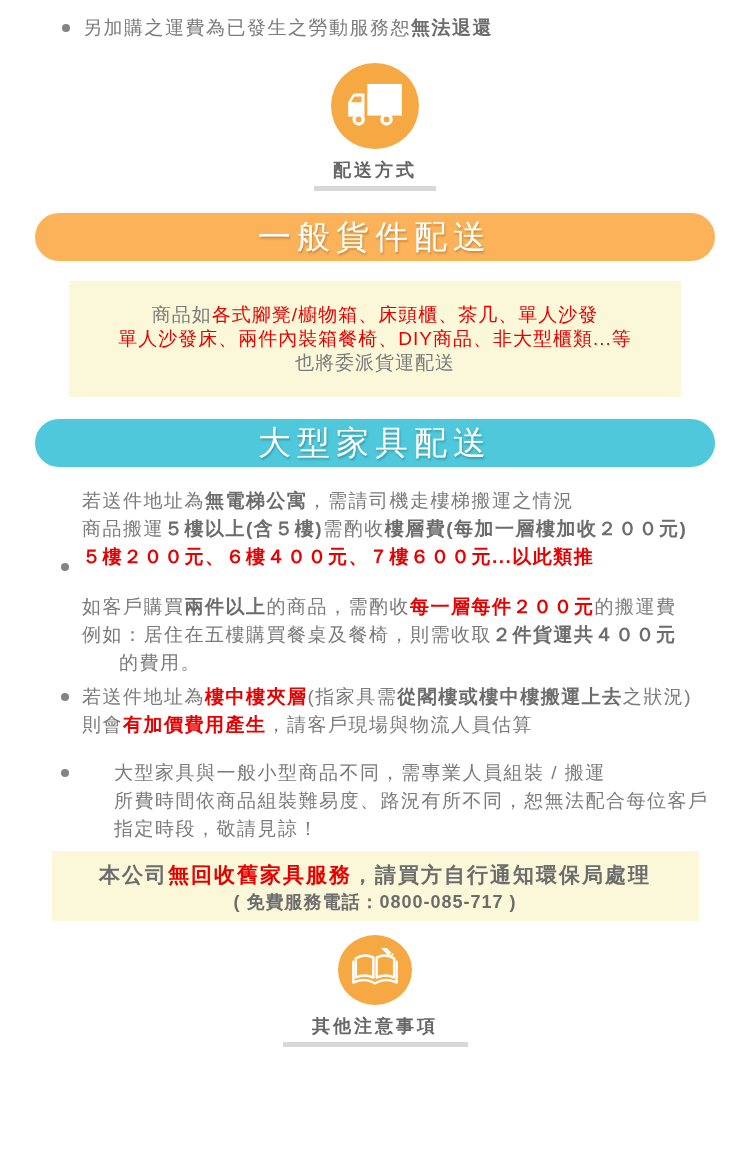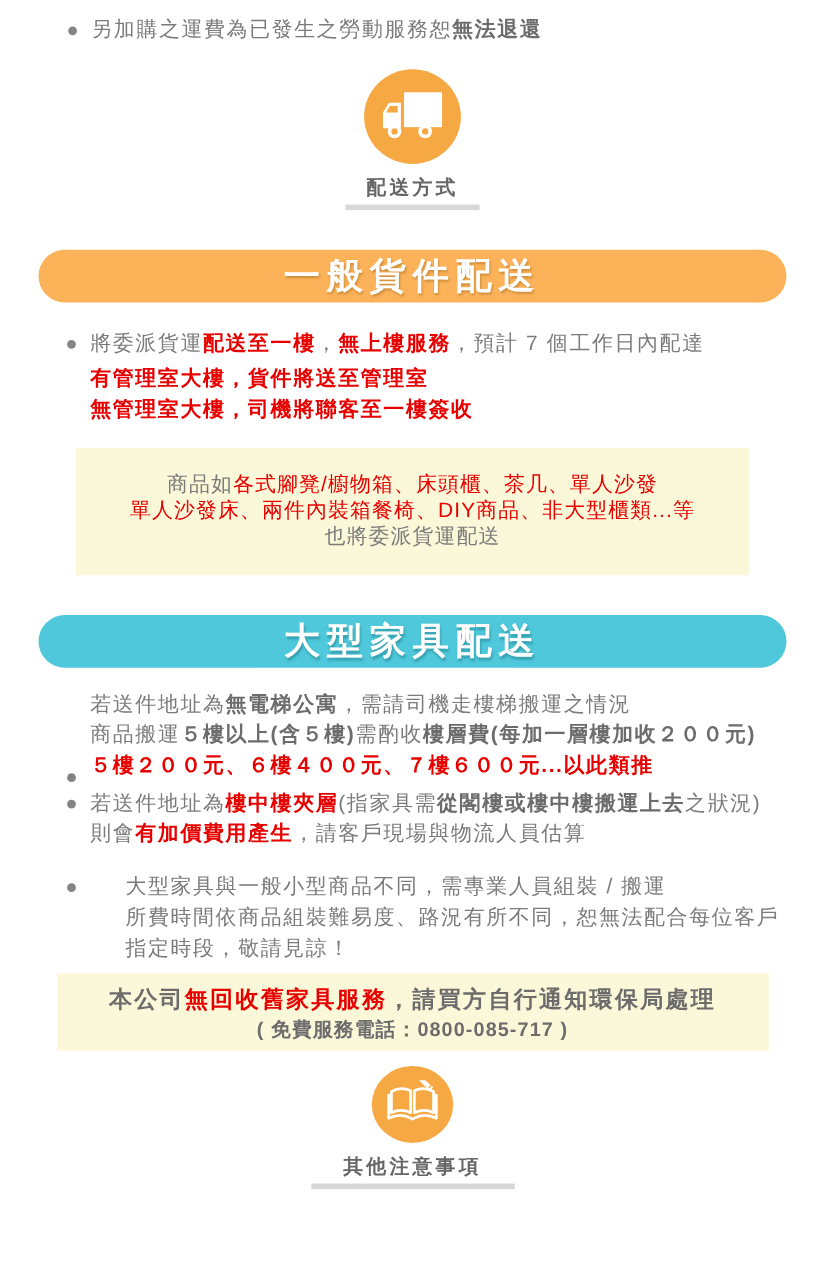--- a/index.html
+++ b/index.html
@@ -18,22 +18,22 @@
   .hdr-truck{margin-top:22px;}
   .hdr-book{margin-top:14px;}
   .icon-circle{border-radius:50%;background:#f6a843;display:flex;align-items:center;justify-content:center;}
   .circle-truck{width:88px;height:86px;}
   .circle-book{width:74px;height:70px;}
   .hdr-title{margin-top:9px;font-size:18px;font-weight:bold;color:#666;letter-spacing:3px;}
   .hdr-underline{height:5px;background:#d8d8d8;margin-top:4px;}
   .ul-1{width:122px;}
   .ul-2{width:185px;}
 
-  .banner{margin:36px 35px 0;height:48px;display:flex;align-items:center;justify-content:center;
-          font-size:33px;font-weight:bold;color:#fff;letter-spacing:6px;border-radius:24px;}
+  .banner{margin:22px 35px 0;height:48px;display:flex;align-items:center;justify-content:center;
+          font-size:33px;font-weight:normal;color:#fff;letter-spacing:6px;border-radius:24px;}
   .banner-orange{background:#fbb259;text-shadow:1px 2px 2px rgba(150,95,20,.45);}
   .banner-cyan{background:#4ec8da;text-shadow:1px 2px 2px rgba(25,110,125,.45);text-align:right;}
 
   .bullet-sec{display:flex;margin:0 38px 0 61px;font-size:19px;line-height:28px;letter-spacing:1.5px;}
   .bullet-body{flex:1;}
   .m-gen{margin-top:24px;}
   .m-b1{margin-top:20px;align-items:flex-end;}
   .m-b2{margin-top:6px;}
   .m-b3{margin-top:20px;gap:32px;}
 
@@ -70,48 +70,43 @@
         <circle cx="42" cy="39" r="6.5" fill="#fff"></circle>
           <circle cx="42" cy="39" r="3" fill="#f6a843"></circle>
       </svg>
     </div>
     <div class="hdr-title">配送方式</div>
     <div class="hdr-underline ul-1"></div>
   </div>
 
   <div class="banner banner-orange">一般貨件配送</div>
 
-  <div class="bullet-sec m-gen">
-    <span class="dot"></span>
-    <div class="bullet-body">
-      <div><span>將委派貨運</span><span class="red">配送至一樓</span><span>，</span><span class="red">無上樓服務</span><span>，預計 7 個工作日內配達</span></div>
-      <div class="redblock">
-        <div class="red">有管理室大樓，貨件將送至管理室</div>
-        <div class="red">無管理室大樓，司機將聯客至一樓簽收</div>
-      </div>
-    </div>
-  </div>
 
   <div class="notebox">
     <div><span>商品如</span><span class="red-n">各式腳凳/櫥物箱、床頭櫃、茶几、單人沙發</span></div>
     <div class="red-n">單人沙發床、兩件內裝箱餐椅、DIY商品、非大型櫃類...等</div>
     <div>也將委派貨運配送</div>
   </div>
 
   <div class="banner banner-cyan">大型家具配送</div>
 
   <div class="bullet-sec m-b1">
     <span class="dot"></span>
     <div class="bullet-body">
       <div><span>若送件地址為</span><span class="b">無電梯公寓</span><span>，需請司機走樓梯搬運之情況</span></div>
       <div><span>商品搬運</span><span class="b">５樓以上(含５樓)</span><span>需酌收</span><span class="b">樓層費</span><span class="b">(每加一層樓加收２００元)</span></div>
       <div class="red">５樓２００元、６樓４００元、７樓６００元...以此類推</div>
     </div>
   </div>
 
+  <div class="para">
+    <div><span>如客戶購買</span><span class="b">兩件以上</span><span>的商品，需酌收</span><span class="red">每一層每件２００元</span><span>的搬運費</span></div>
+    <div><span>例如：居住在五樓購買餐桌及餐椅，則需收取</span><span class="b">２件貨運共４００元</span></div>
+    <div class="indent">的費用。</div>
+  </div>
 
   <div class="bullet-sec m-b2">
     <span class="dot"></span>
     <div class="bullet-body">
       <div><span>若送件地址為</span><span class="red">樓中樓夾層</span><span>(指家具需</span><span class="b">從閣樓或樓中樓搬運上去</span><span>之狀況)</span></div>
       <div><span>則會</span><span class="red">有加價費用產生</span><span>，請客戶現場與物流人員估算</span></div>
     </div>
   </div>
 
   <div class="bullet-sec m-b3">

